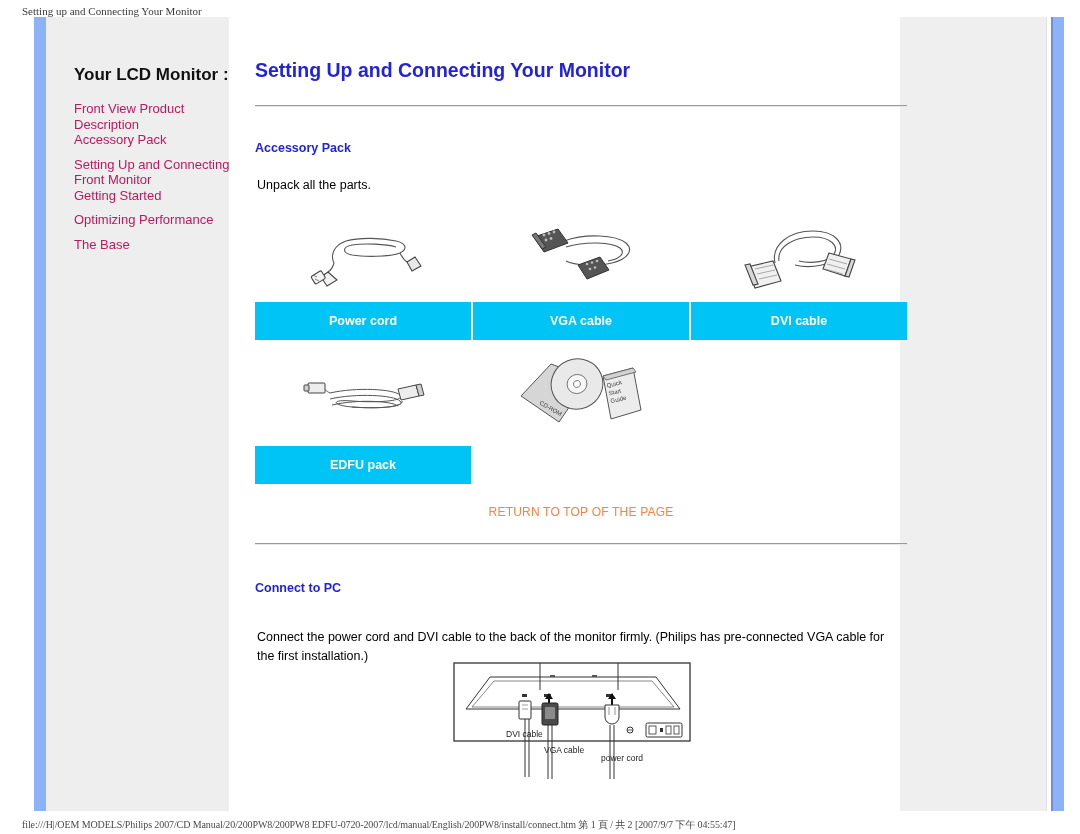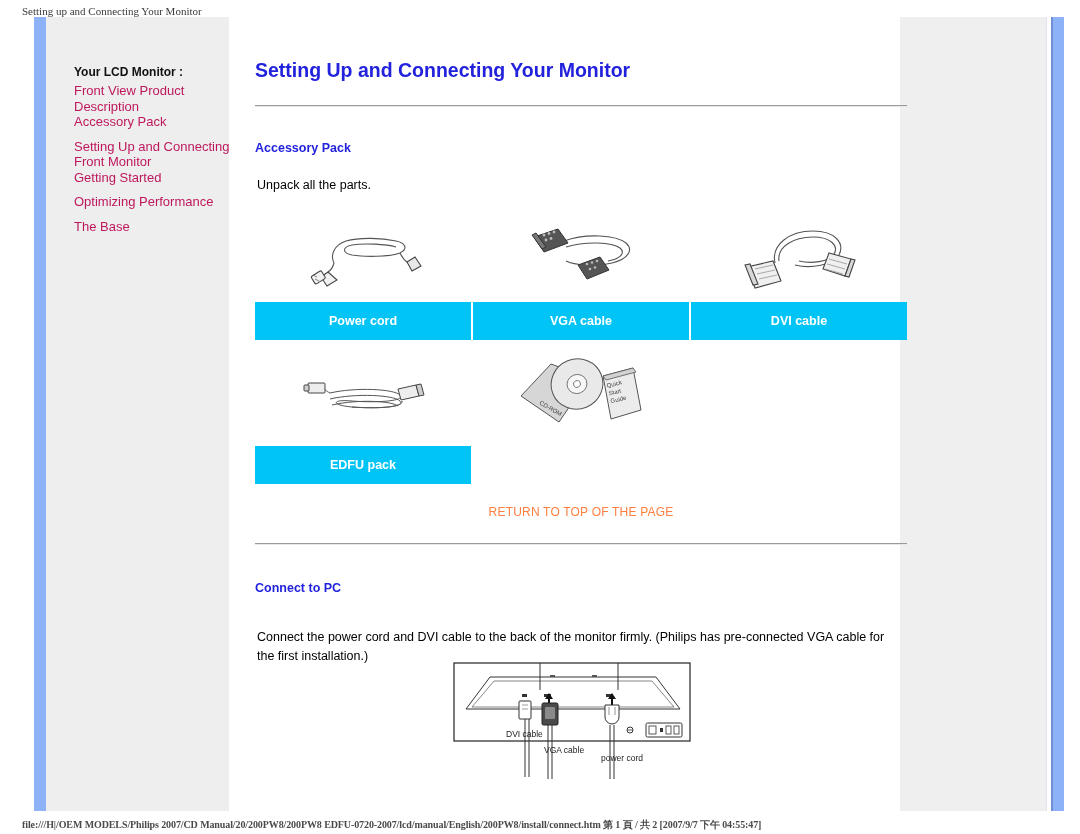--- a/index.html
+++ b/index.html
@@ -27,21 +27,20 @@
   }
   .print-footer {
     position: absolute;
     top: 818px;
     left: 22px;
     font-family: "Liberation Serif", serif;
     font-size: 10px;
     color: #4a4a4a;
     white-space: nowrap;
     letter-spacing: -0.1px;
-    font-weight: bold;
   }
 
   
   .page {
     position: absolute;
     left: 26px;
     top: 17px;
     width: 1036px;
     height: 794px;
     background: #ffffff;
@@ -87,24 +86,24 @@
   }
 
   
   .sidebar {
     position: absolute;
     left: 48px;
     top: 48px;
     width: 165px;
   }
   .sidebar-title {
-    font-size: 12px;
+    font-size: 17px;
     font-weight: bold;
     color: #111111;
-    margin-bottom: 4px;
+    margin-bottom: 16px;
     white-space: nowrap;
   }
   .nav-group {
     margin-bottom: 9px;
   }
   .nav-link {
     display: block;
     font-size: 13px;
     line-height: 15.5px;
     color: #be185d;

